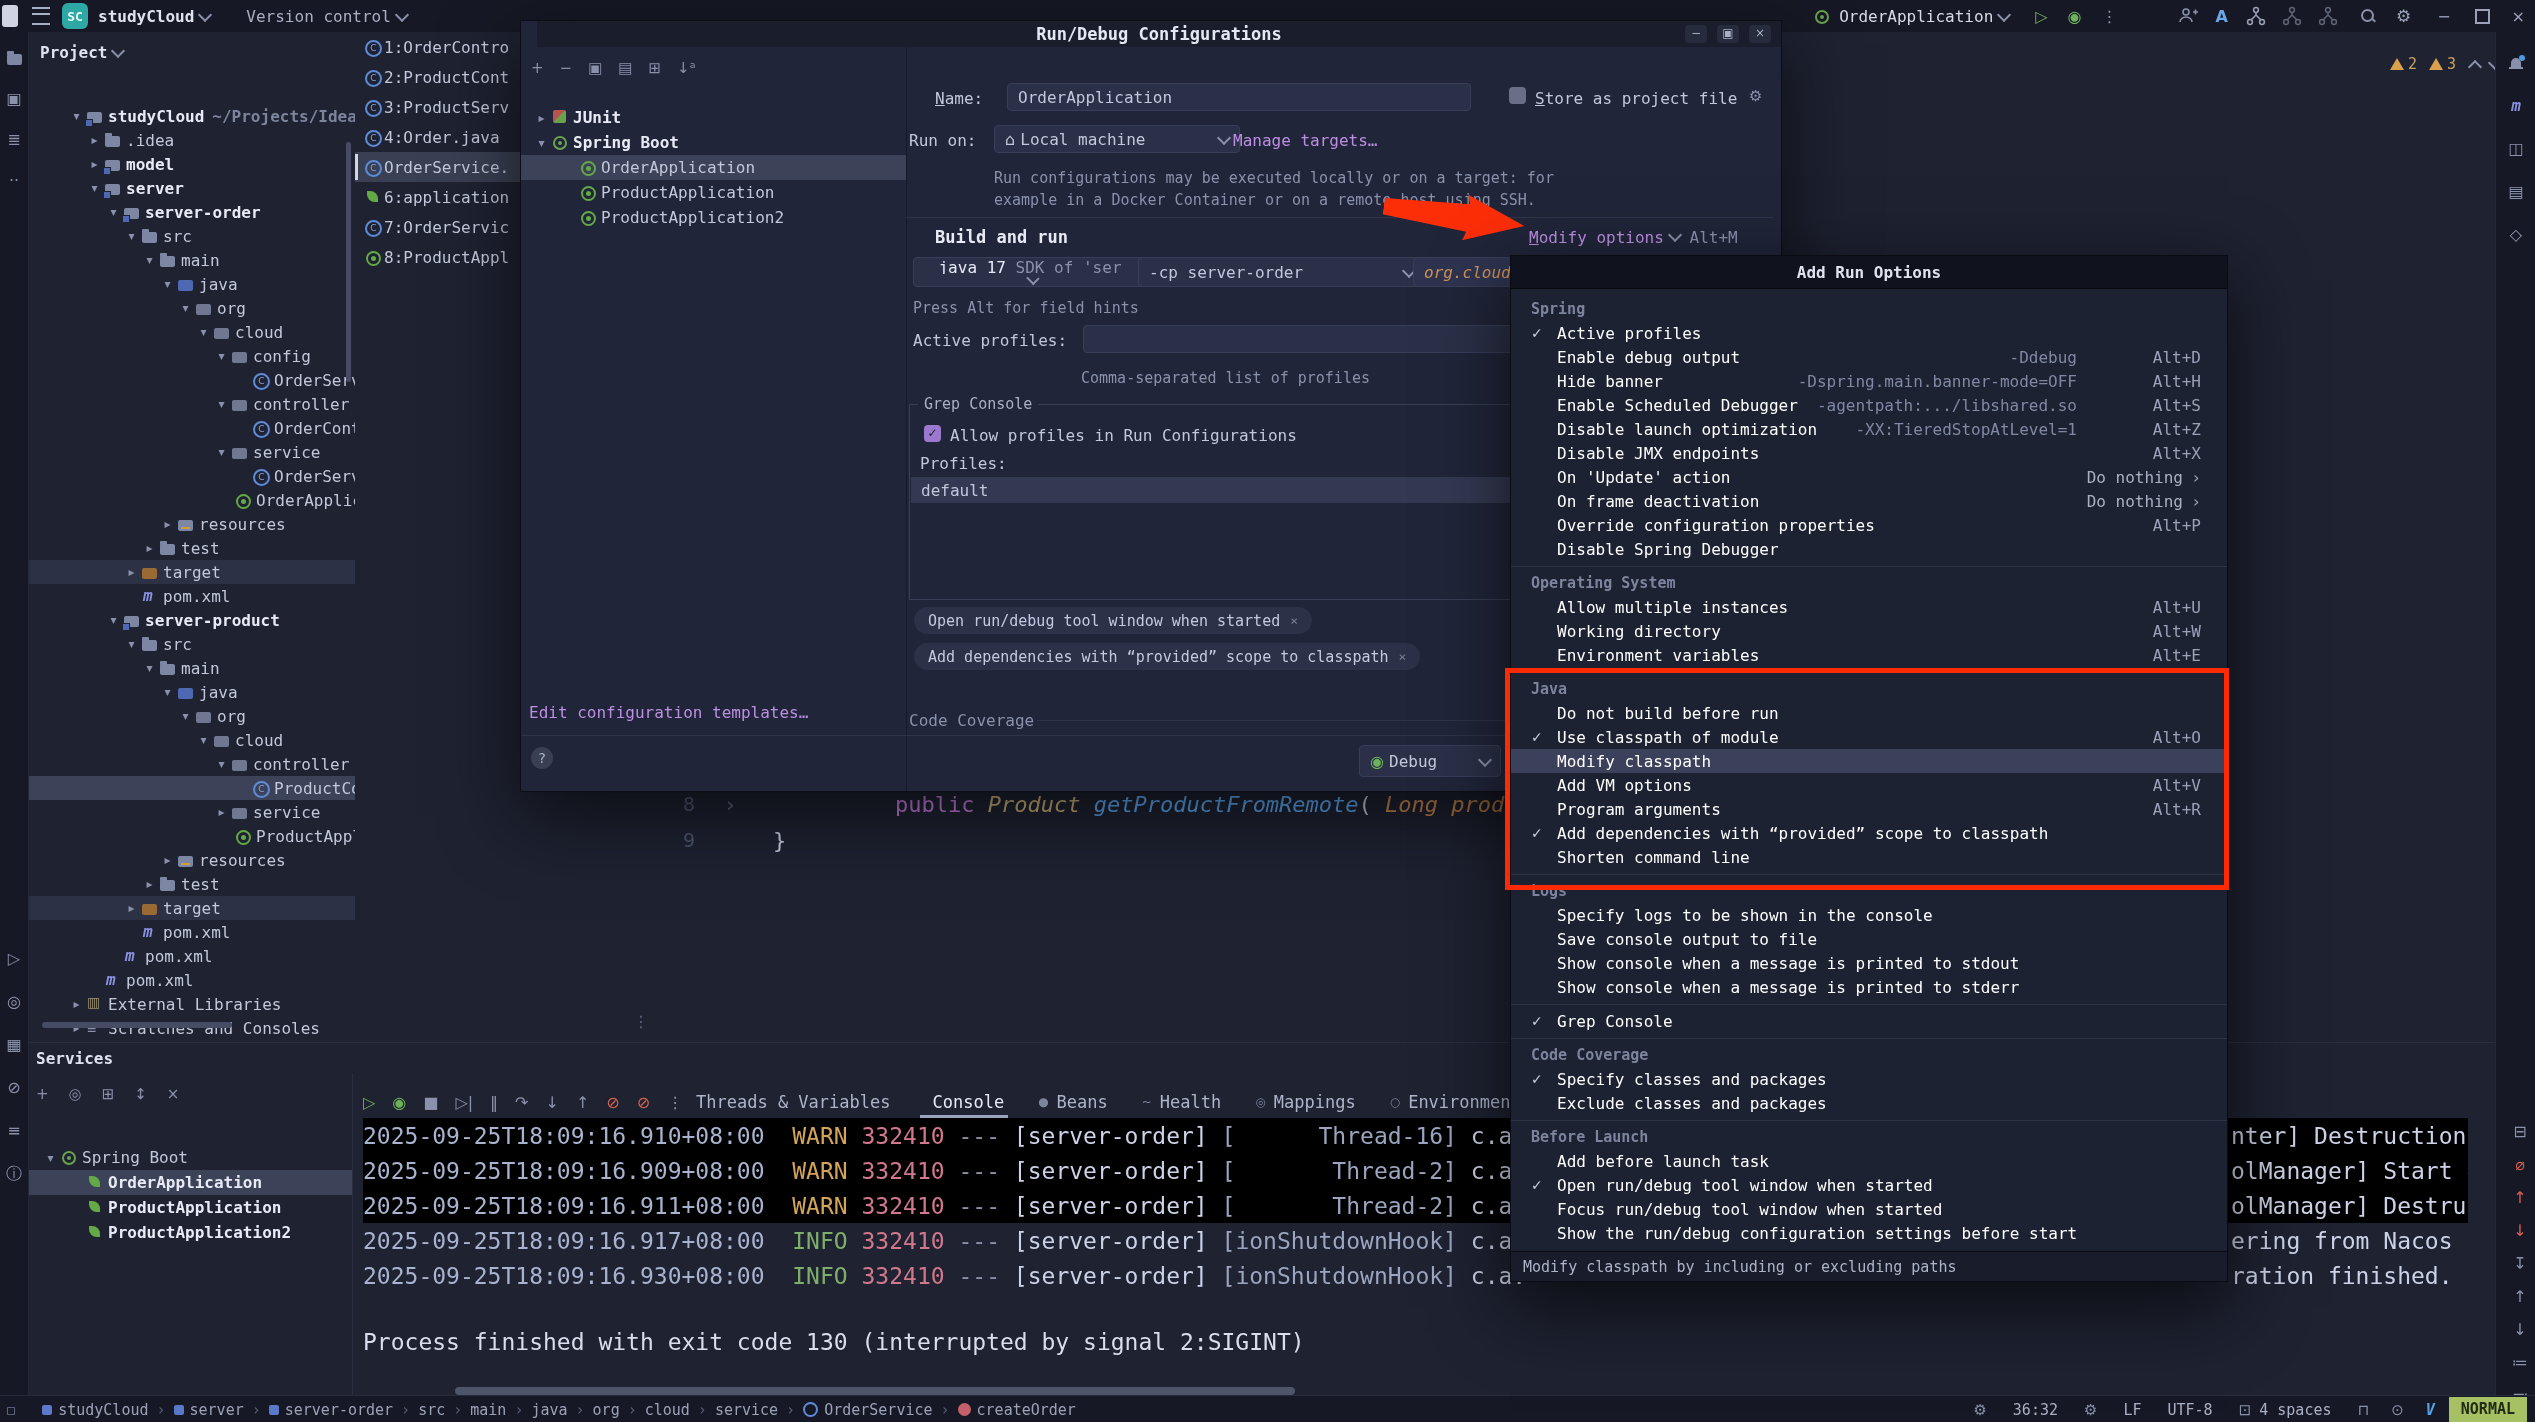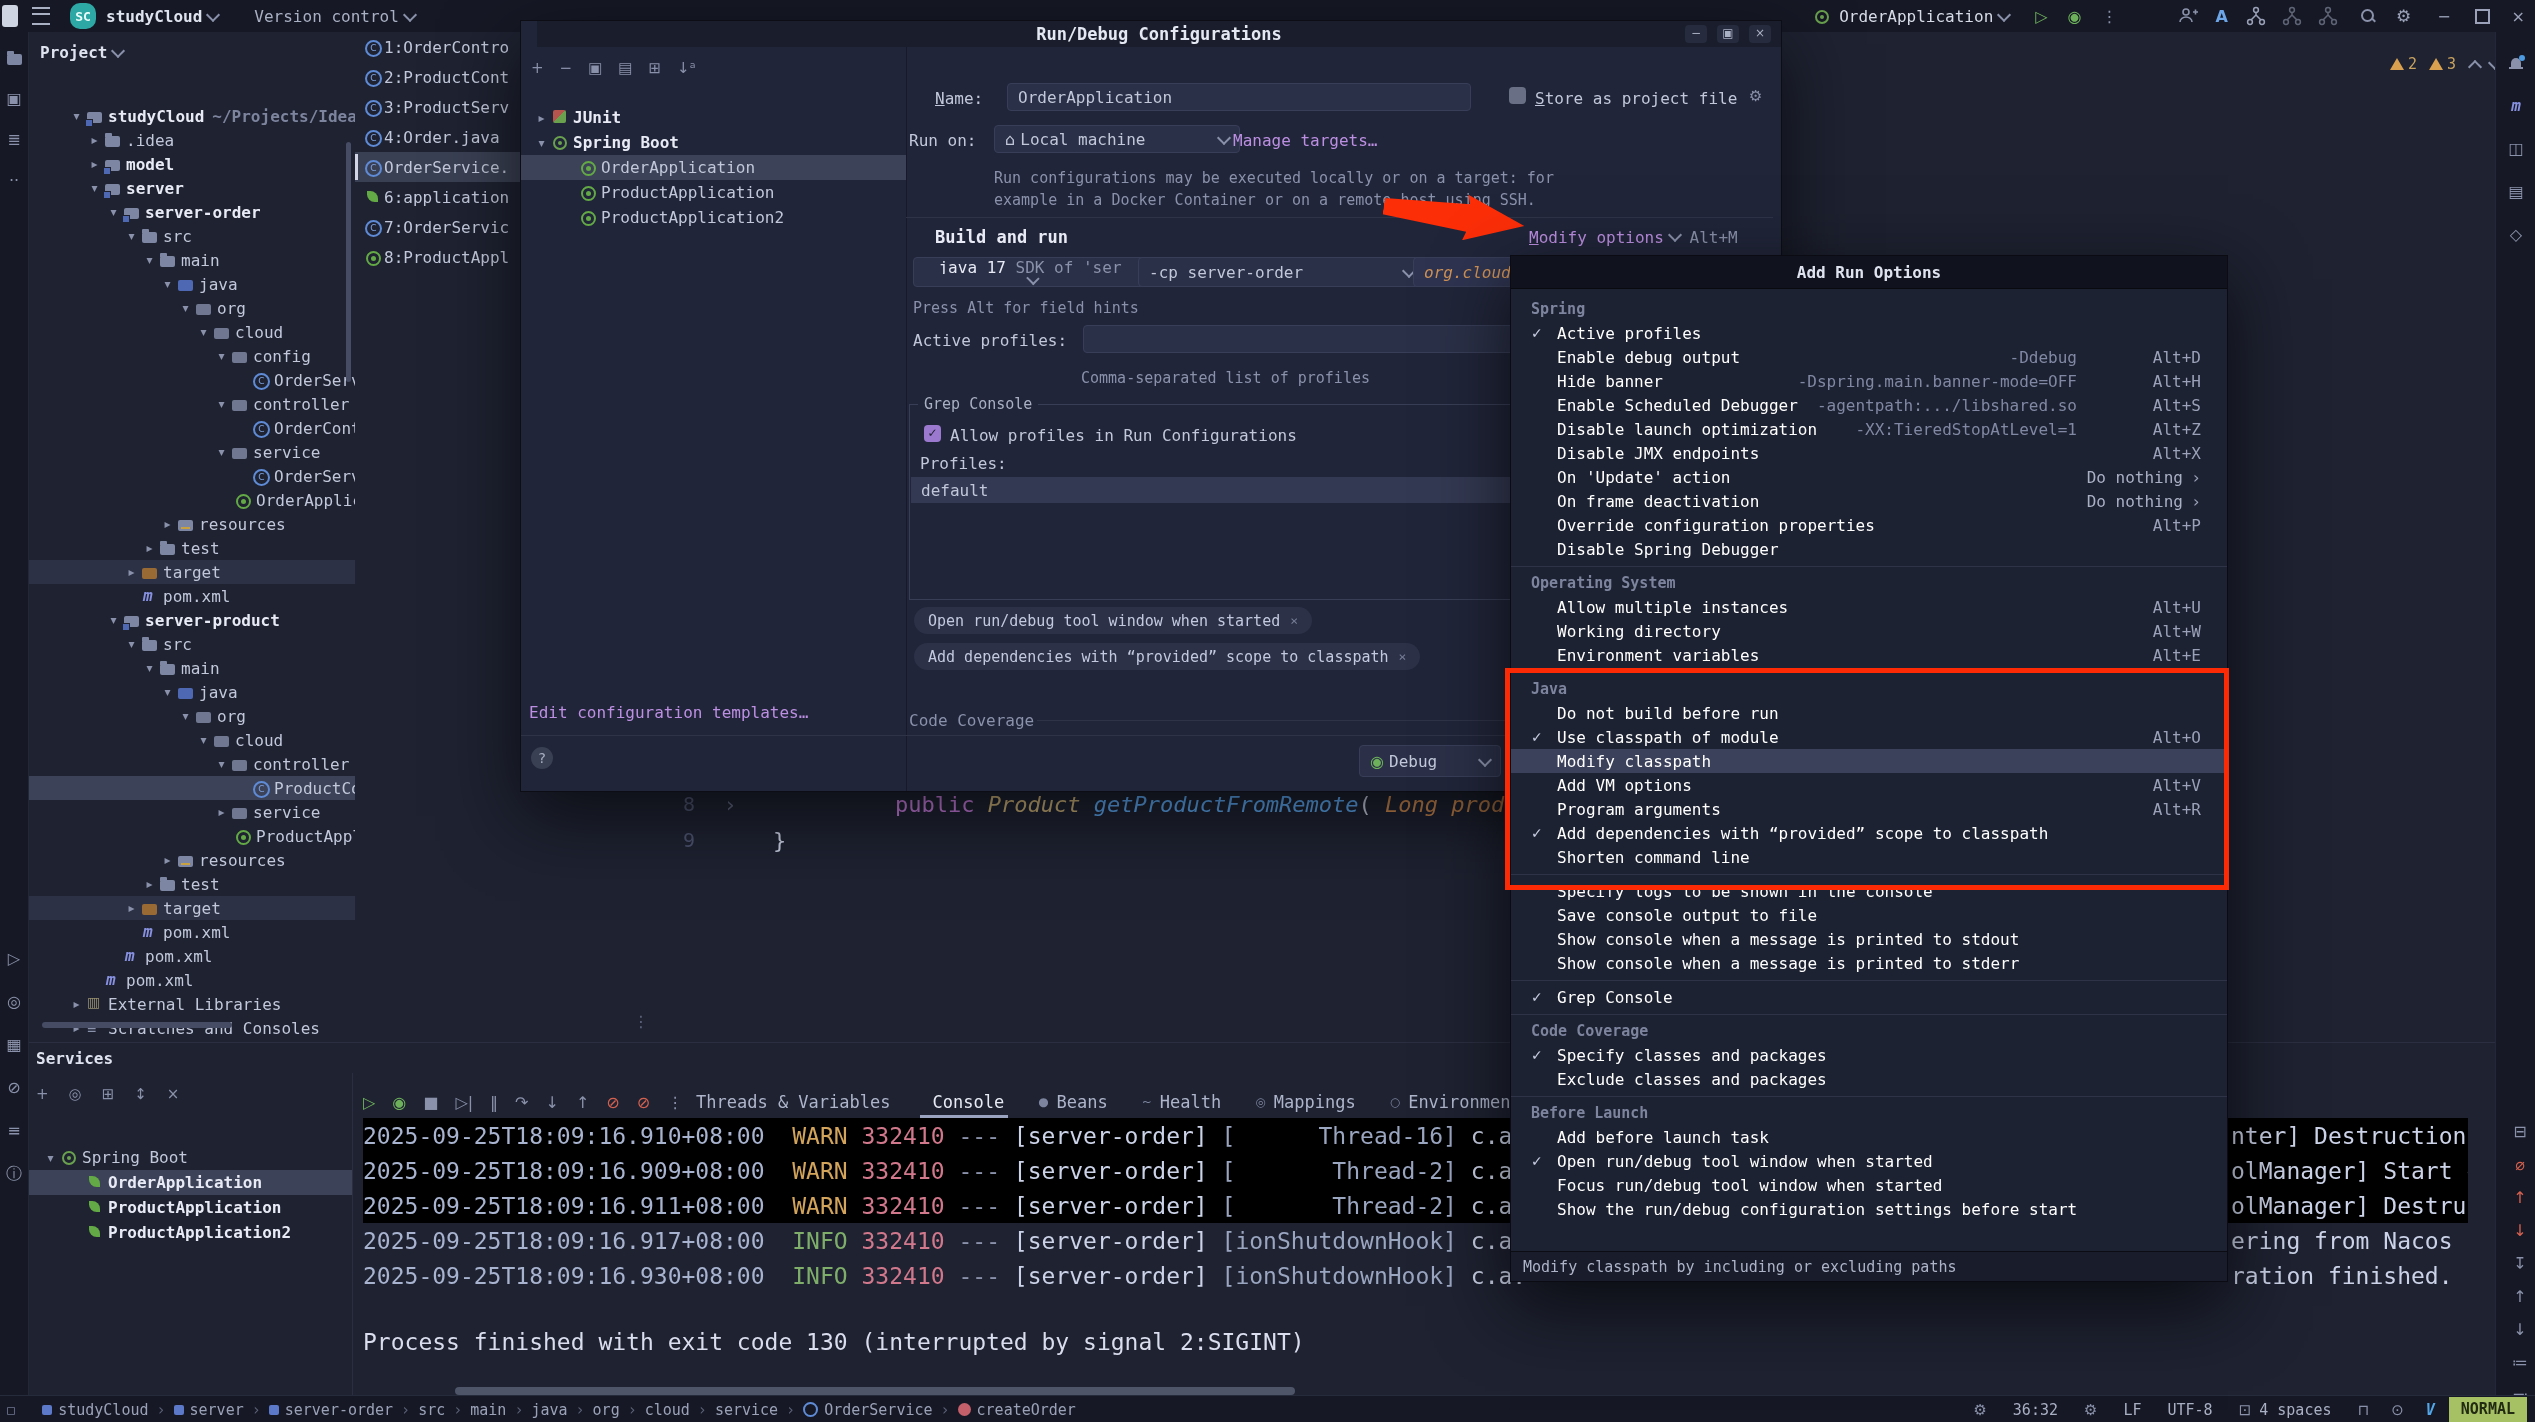--- a/index.html
+++ b/index.html
@@ -169,21 +169,21 @@
            display:flex;align-items:center;justify-content:center;}
 </style>
 </head>
 <body>
 
 <div id="app">
 
   <div id="topbar" class="abs">
     <span class="abs" style="left:2px;top:5px;width:16px;height:22px;background:#cfd4e2;border-radius:3px;"></span>
     <span class="hamb" style="margin-left:32px;"></span>
-    <span class="logo-sc" style="margin-left:20px;border-radius:10px;">SC</span>
+    <span class="logo-sc" style="margin-left:12px;">SC</span>
     <span style="margin-left:10px;color:#dfe3f0;font-weight:bold;">studyCloud</span>
     <span class="chevD"></span>
     <span style="margin-left:36px;color:#aab0c4;">Version control</span>
     <span class="chevD"></span>
     <span style="flex:1"></span>
     <span class="ic spring" style="margin-right:6px;"></span>
     <span style="color:#d7dbe8;">OrderApplication</span>
     <span class="chevD"></span>
     <span class="gl" style="margin-left:26px;color:#6db25b;">▷</span>
     <span class="gl" style="margin-left:20px;color:#6db25b;">◉</span>
@@ -1176,20 +1176,28 @@
 
         <div class="prow sep">
           <span class="pcheck"></span>
           <span class="plabel"></span>
           <span class="pparam"></span>
           <span class="pvalue"></span>
           <span class="parrow"></span>
           <span class="pshort"></span>
         </div>
 
+        <div class="prow hdr">
+          <span class="pcheck"></span>
+          <span class="plabel">Logs</span>
+          <span class="pparam"></span>
+          <span class="pvalue"></span>
+          <span class="parrow"></span>
+          <span class="pshort"></span>
+        </div>
 
         <div class="prow item">
           <span class="pcheck"></span>
           <span class="plabel">Specify logs to be shown in the console</span>
           <span class="pparam"></span>
           <span class="pvalue"></span>
           <span class="parrow"></span>
           <span class="pshort"></span>
         </div>
 

